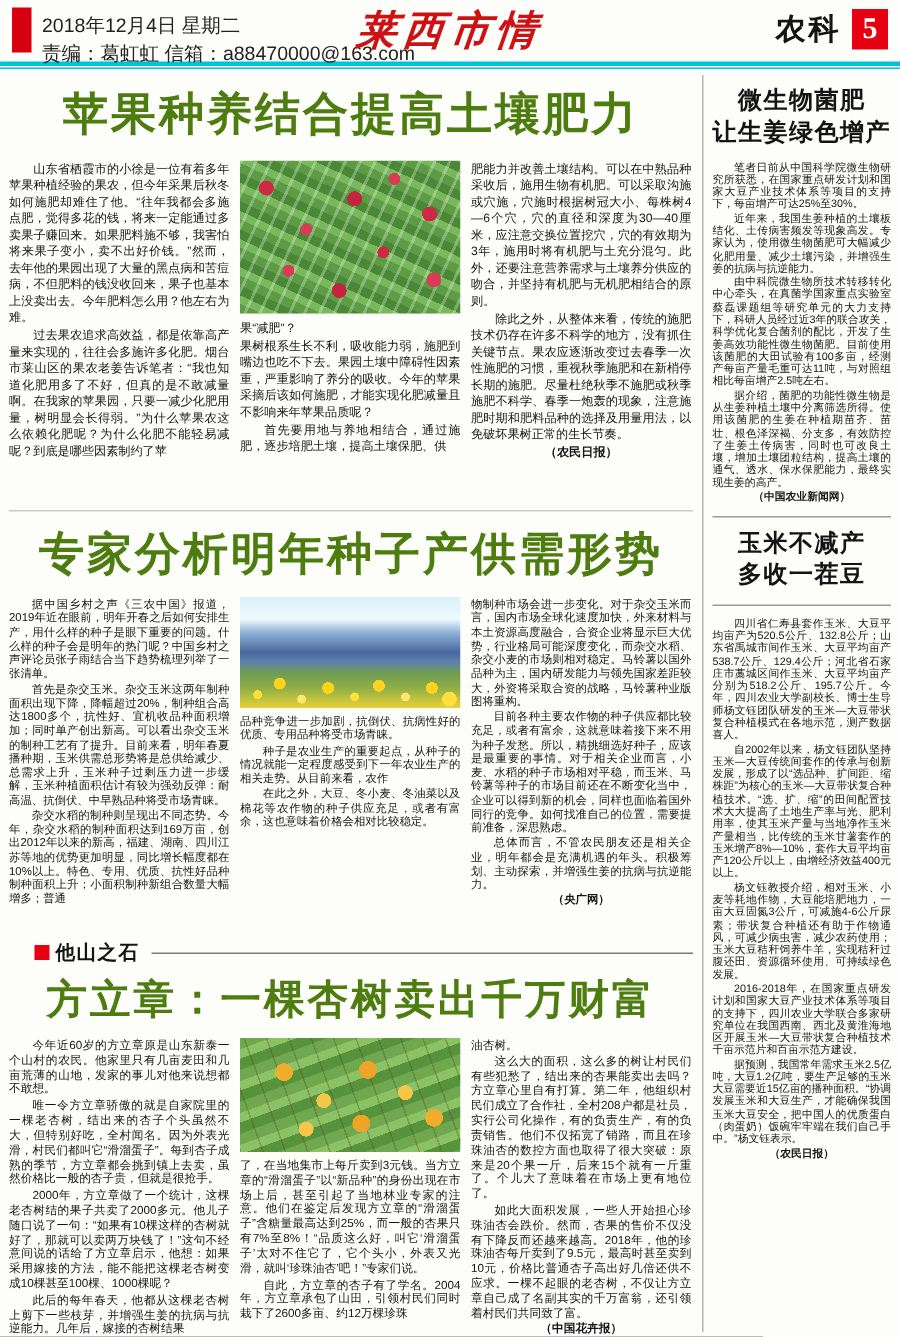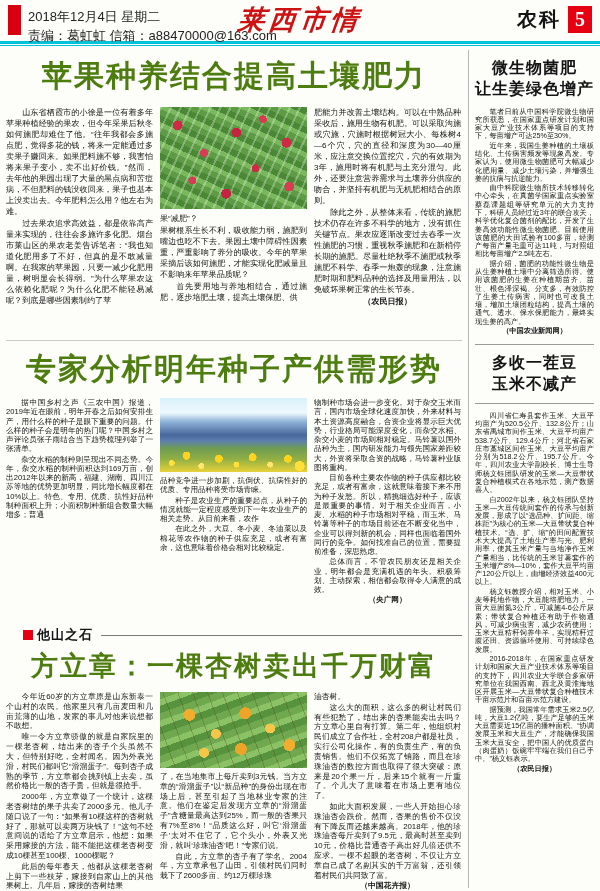--- a/index.html
+++ b/index.html
@@ -132,51 +132,52 @@
         </div>
       </div>
 
       <hr class="divider-thin">
 
       <div class="art a2">
         <div class="h1 a2-title">专家分析明年种子产供需形势</div>
         <div class="cols">
           <div class="col">
             <p>据中国乡村之声《三农中国》报道，2019年近在眼前，明年开春之后如何安排生产，用什么样的种子是眼下重要的问题。什么样的种子会是明年的热门呢？中国乡村之声评论员张子雨结合当下趋势梳理列举了一张清单。</p>
+            <p>首先是杂交玉米。杂交玉米这两年制种面积出现下降，降幅超过20%，制种组合高达1800多个，抗性好、宜机收品种面积增加；同时单产创出新高。可以看出杂交玉米的制种工艺有了提升。目前来看，明年春夏播种期，玉米供需总形势将是总供给减少、总需求上升，玉米种子过剩压力进一步缓解，玉米种植面积估计有较为强劲反弹：耐高温、抗倒伏、中早熟品种将受市场青睐。</p>
             <p>杂交水稻的制种则呈现出不同态势。今年，杂交水稻的制种面积达到169万亩，创出2012年以来的新高，福建、湖南、四川江苏等地的优势更加明显，同比增长幅度都在10%以上。特色、专用、优质、抗性好品种制种面积上升；小面积制种新组合数量大幅增多；普通</p>
           </div>
           <div class="col">
             <div class="photo ph-rape"></div>
             <p class="cont">品种竞争进一步加剧，抗倒伏、抗病性好的优质、专用品种将受市场青睐。</p>
             <p>种子是农业生产的重要起点，从种子的情况就能一定程度感受到下一年农业生产的相关走势。从目前来看，农作</p>
             <p>在此之外，大豆、冬小麦、冬油菜以及棉花等农作物的种子供应充足，或者有富余，这也意味着价格会相对比较稳定。</p>
           </div>
           <div class="col">
             <p class="cont">物制种市场会进一步变化。对于杂交玉米而言，国内市场全球化速度加快，外来材料与本土资源高度融合，合资企业将显示巨大优势，行业格局可能深度变化，而杂交水稻、杂交小麦的市场则相对稳定。马铃薯以国外品种为主，国内研发能力与领先国家差距较大，外资将采取合资的战略，马铃薯种业版图将重构。</p>
             <p>目前各种主要农作物的种子供应都比较充足，或者有富余，这就意味着接下来不用为种子发愁。所以，精挑细选好种子，应该是最重要的事情。对于相关企业而言，小麦、水稻的种子市场相对平稳，而玉米、马铃薯等种子的市场目前还在不断变化当中，企业可以得到新的机会，同样也面临着国外同行的竞争。如何找准自己的位置，需要提前准备，深思熟虑。</p>
-            <p>总体而言，不管农民朋友还是相关企业，明年都会是充满机遇的年头。积极筹划、主动探索，相信都会取得令人满意的成效。</p>
+            <p>总体而言，不管农民朋友还是相关企业，明年都会是充满机遇的年头。积极筹划、主动探索，并增强生姜的抗病与抗逆能力。</p>
             <p class="src">（央广网）</p>
           </div>
         </div>
       </div>
 
       <div class="sect">
         <span class="sect-sq"></span>
         <span class="sect-label">他山之石</span>
         <span class="sect-line"></span>
       </div>
 
       <div class="art a3">
         <div class="h1 a3-title">方立章：一棵杏树卖出千万财富</div>
         <div class="cols">
           <div class="col">
             <p>今年近60岁的方立章原是山东新泰一个山村的农民。他家里只有几亩麦田和几亩荒薄的山地，发家的事儿对他来说想都不敢想。</p>
             <p>唯一令方立章骄傲的就是自家院里的一棵老杏树，结出来的杏子个头虽然不大，但特别好吃，全村闻名。因为外表光滑，村民们都叫它“滑溜蛋子”。每到杏子成熟的季节，方立章都会挑到镇上去卖，虽然价格比一般的杏子贵，但就是很抢手。</p>
             <p>2000年，方立章做了一个统计，这棵老杏树结的果子共卖了2000多元。他儿子随口说了一句：“如果有10棵这样的杏树就好了，那就可以卖两万块钱了！”这句不经意间说的话给了方立章启示，他想：如果采用嫁接的方法，能不能把这棵老杏树变成10棵甚至100棵、1000棵呢？</p>
-            <p>此后的每年春天，他都从这棵老杏树上剪下一些枝芽，嫁接到自家山上的其他果树上。几年后，嫁接的杏树结果</p>
+            <p>此后的每年春天，他都从这棵老杏树上剪下一些枝芽，并增强生姜的抗病与抗逆能力。几年后，嫁接的杏树结果</p>
           </div>
           <div class="col">
             <div class="photo ph-apricot"></div>
             <p class="cont">了，在当地集市上每斤卖到3元钱。当方立章的“滑溜蛋子”以“新品种”的身份出现在市场上后，甚至引起了当地林业专家的注意。他们在鉴定后发现方立章的“滑溜蛋子”含糖量最高达到25%，而一般的杏果只有7%至8%！“品质这么好，叫它‘滑溜蛋子’太对不住它了，它个头小，外表又光滑，就叫‘珍珠油杏’吧！”专家们说。</p>
             <p>自此，方立章的杏子有了学名。2004年，方立章承包了山田，引领村民们同时栽下了2600多亩、约12万棵珍珠</p>
           </div>
           <div class="col">
             <p class="cont">油杏树。</p>
             <p>这么大的面积，这么多的树让村民们有些犯愁了，结出来的杏果能卖出去吗？方立章心里自有打算。第二年，他组织村民们成立了合作社，全村208户都是社员，实行公司化操作，有的负责生产，有的负责销售。他们不仅拓宽了销路，而且在珍珠油杏的数控方面也取得了很大突破：原来是20个果一斤，后来15个就有一斤重了。个儿大了意味着在市场上更有地位了。</p>
             <p>如此大面积发展，一些人开始担心珍珠油杏会跌价。然而，杏果的售价不仅没有下降反而还越来越高。2018年，他的珍珠油杏每斤卖到了9.5元，最高时甚至卖到10元，价格比普通杏子高出好几倍还供不应求。一棵不起眼的老杏树，不仅让方立章自己成了名副其实的千万富翁，还引领着村民们共同致了富。</p>
@@ -197,22 +198,22 @@
           <p>笔者日前从中国科学院微生物研究所获悉，在国家重点研发计划和国家大豆产业技术体系等项目的支持下，每亩增产可达25%至30%。</p>
           <p>近年来，我国生姜种植的土壤板结化、土传病害频发等现象高发。专家认为，使用微生物菌肥可大幅减少化肥用量、减少土壤污染，并增强生姜的抗病与抗逆能力。</p>
           <p>由中科院微生物所技术转移转化中心牵头，在真菌学国家重点实验室蔡磊课题组等研究单元的大力支持下，科研人员经过近3年的联合攻关，科学优化复合菌剂的配比，开发了生姜高效功能性微生物菌肥。目前使用该菌肥的大田试验有100多亩，经测产每亩产量毛重可达11吨，与对照组相比每亩增产2.5吨左右。</p>
           <p>据介绍，菌肥的功能性微生物是从生姜种植土壤中分离筛选所得。使用该菌肥的生姜在种植期苗齐、苗壮、根色泽深褐、分支多，有效防控了生姜土传病害，同时也可改良土壤，增加土壤团粒结构，提高土壤的通气、透水、保水保肥能力，最终实现生姜的高产。</p>
           <p class="src">（中国农业新闻网）</p>
         </div>
       </div>
 
       <div>
         <div class="sb-h sb-h2">
+          <div>玉米不减产</div>
           <div>多收一茬豆</div>
-          <div>玉米不减产</div>
         </div>
         <div class="sb-body">
           <p>四川省仁寿县套作玉米、大豆平均亩产为520.5公斤、132.8公斤；山东省禹城市间作玉米、大豆平均亩产538.7公斤、129.4公斤；河北省石家庄市藁城区间作玉米、大豆平均亩产分别为518.2公斤、195.7公斤。今年，四川农业大学副校长、博士生导师杨文钰团队研发的玉米—大豆带状复合种植模式在各地示范，测产数据喜人。</p>
           <p>自2002年以来，杨文钰团队坚持玉米—大豆传统间套作的传承与创新发展，形成了以“选品种、扩间距、缩株距”为核心的玉米—大豆带状复合种植技术。“选、扩、缩”的田间配置技术大大提高了土地生产率与光、肥利用率，使其玉米产量与当地净作玉米产量相当，比传统的玉米甘薯套作的玉米增产8%—10%，套作大豆平均亩产120公斤以上，由增经济效益400元以上。</p>
           <p>杨文钰教授介绍，相对玉米、小麦等耗地作物，大豆能培肥地力，一亩大豆固氮3公斤，可减施4-6公斤尿素；带状复合种植还有助于作物通风，可减少病虫害，减少农药使用；玉米大豆秸秆饲养牛羊，实现秸秆过腹还田、资源循环使用、可持续绿色发展。</p>
           <p>2016-2018年，在国家重点研发计划和国家大豆产业技术体系等项目的支持下，四川农业大学联合多家研究单位在我国西南、西北及黄淮海地区开展玉米—大豆带状复合种植技术千亩示范片和百亩示范方建设。</p>
           <p>据预测，我国常年需求玉米2.5亿吨，大豆1.2亿吨，要生产足够的玉米大豆需要近15亿亩的播种面积。“协调发展玉米和大豆生产，才能确保我国玉米大豆安全，把中国人的优质蛋白（肉蛋奶）饭碗牢牢端在我们自己手中。”杨文钰表示。</p>
           <p class="src">（农民日报）</p>
         </div>
       </div>

